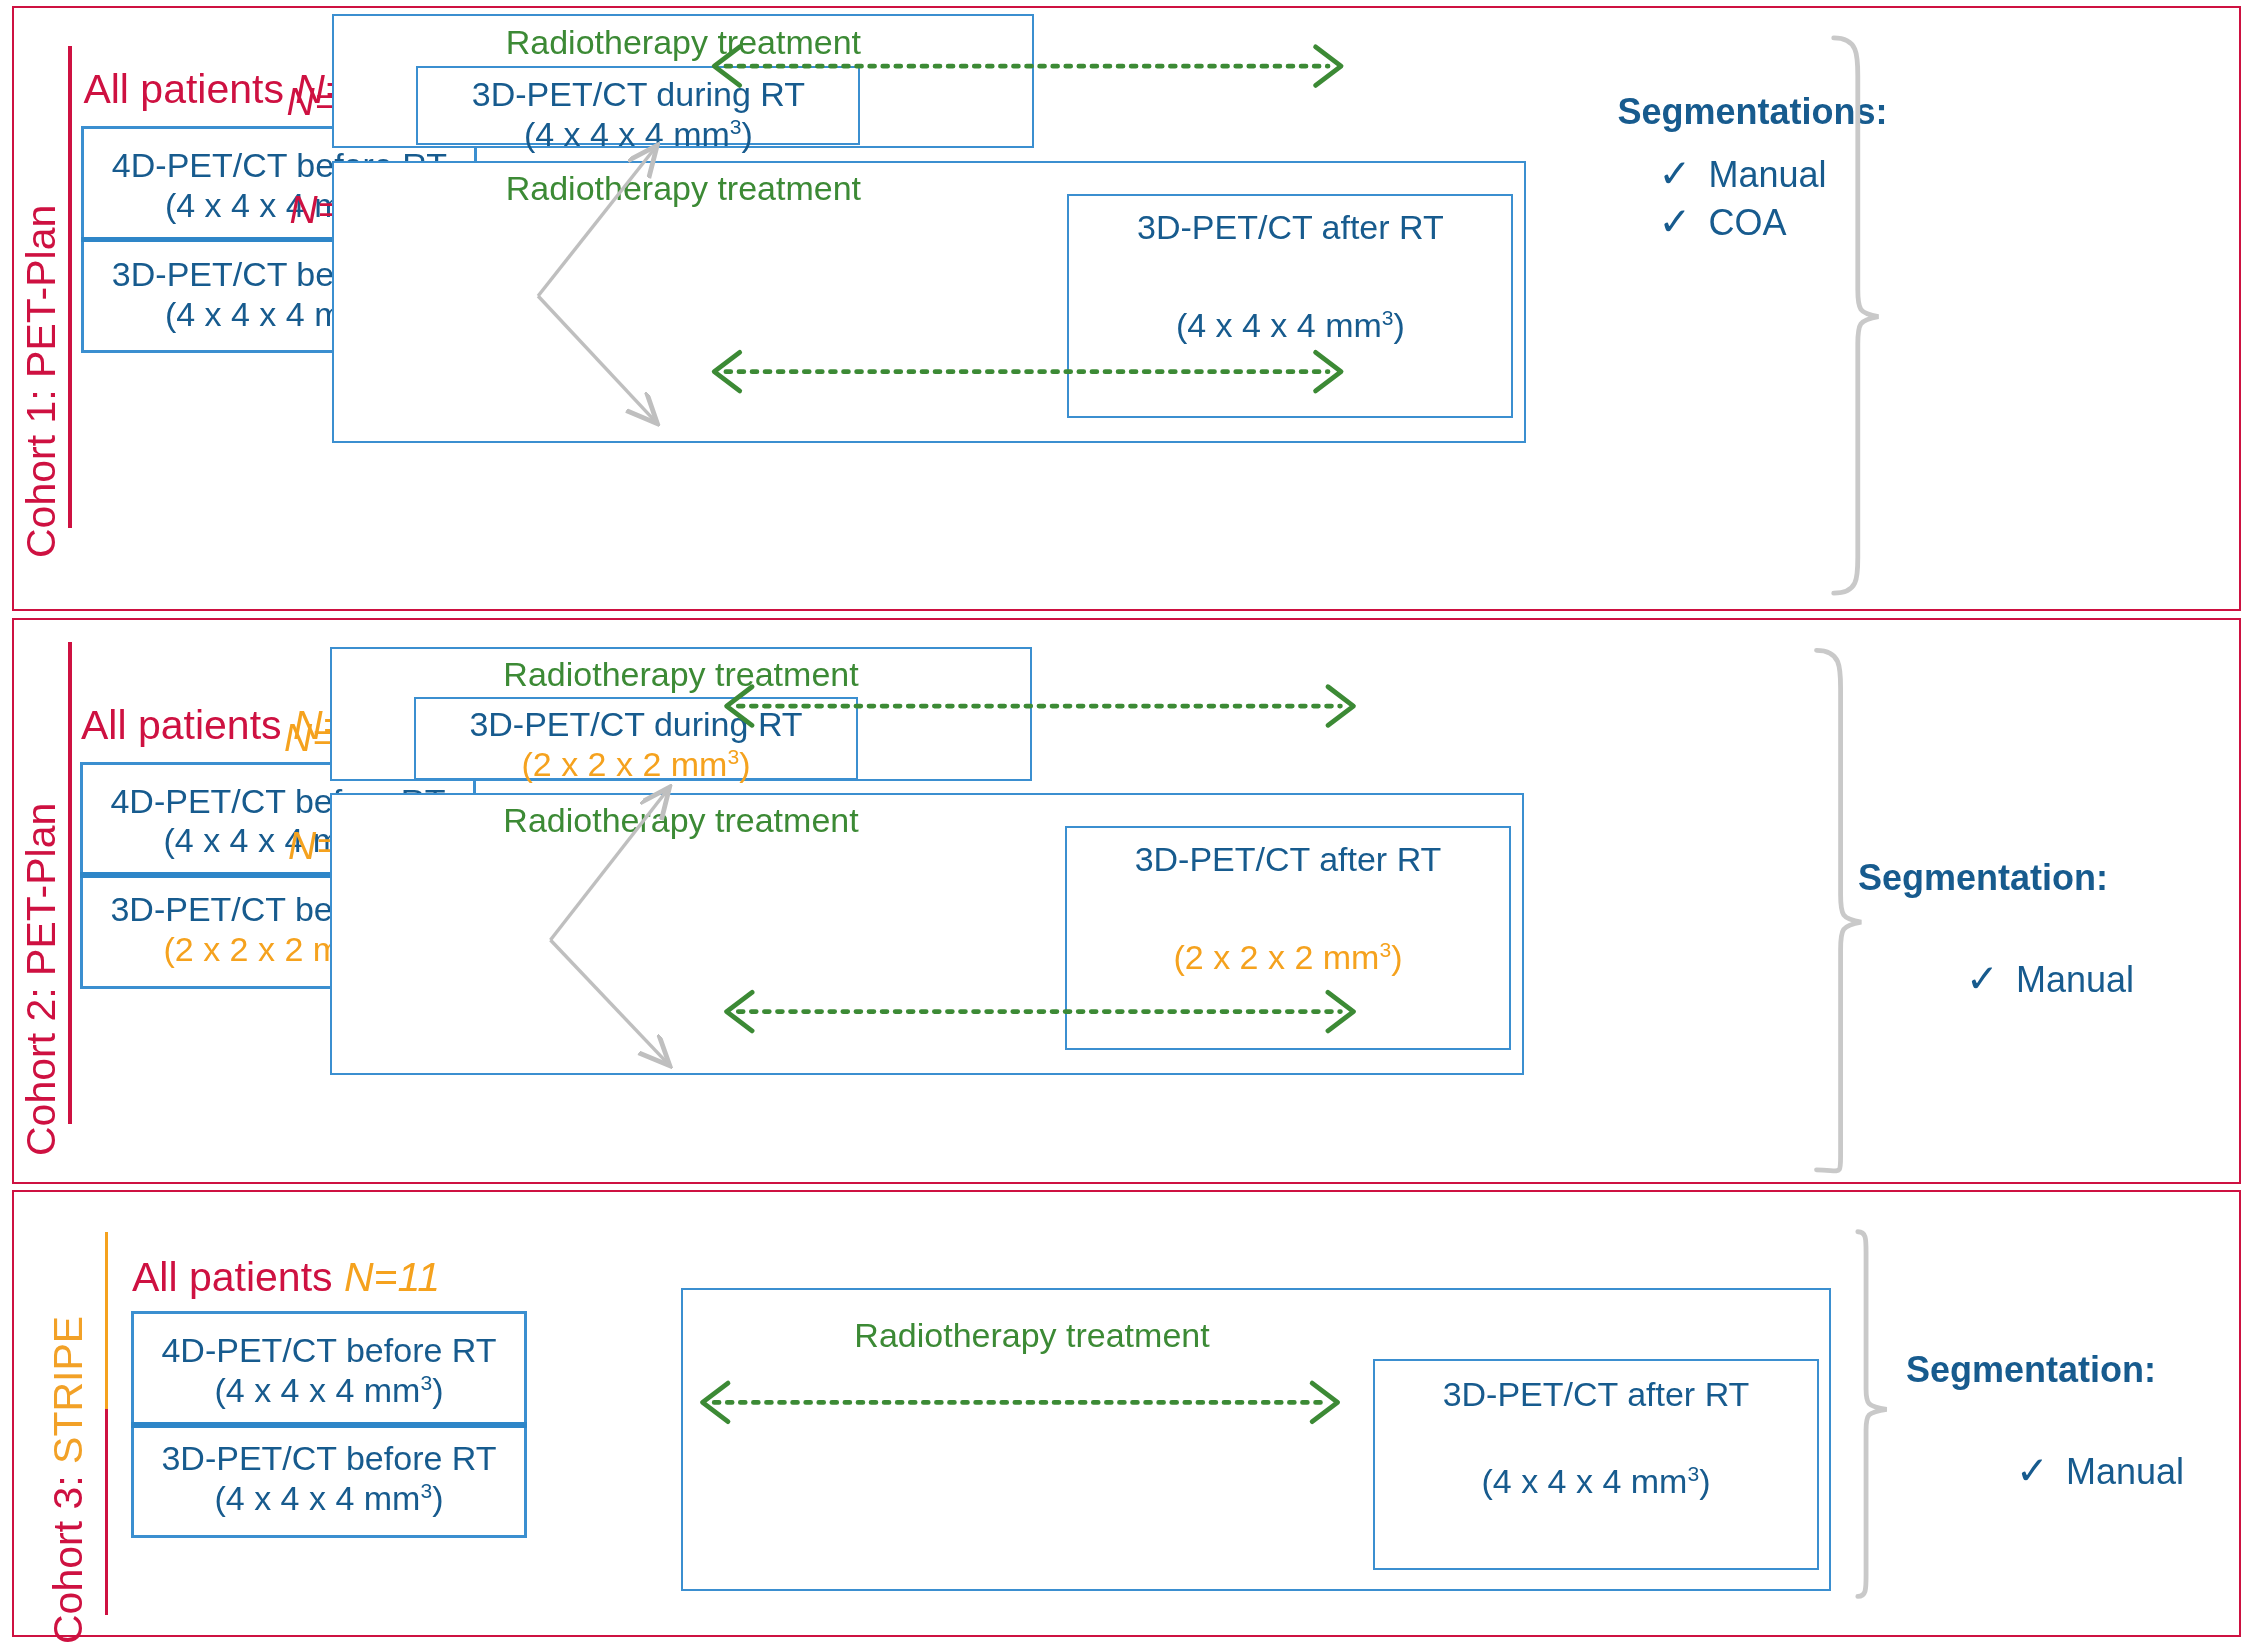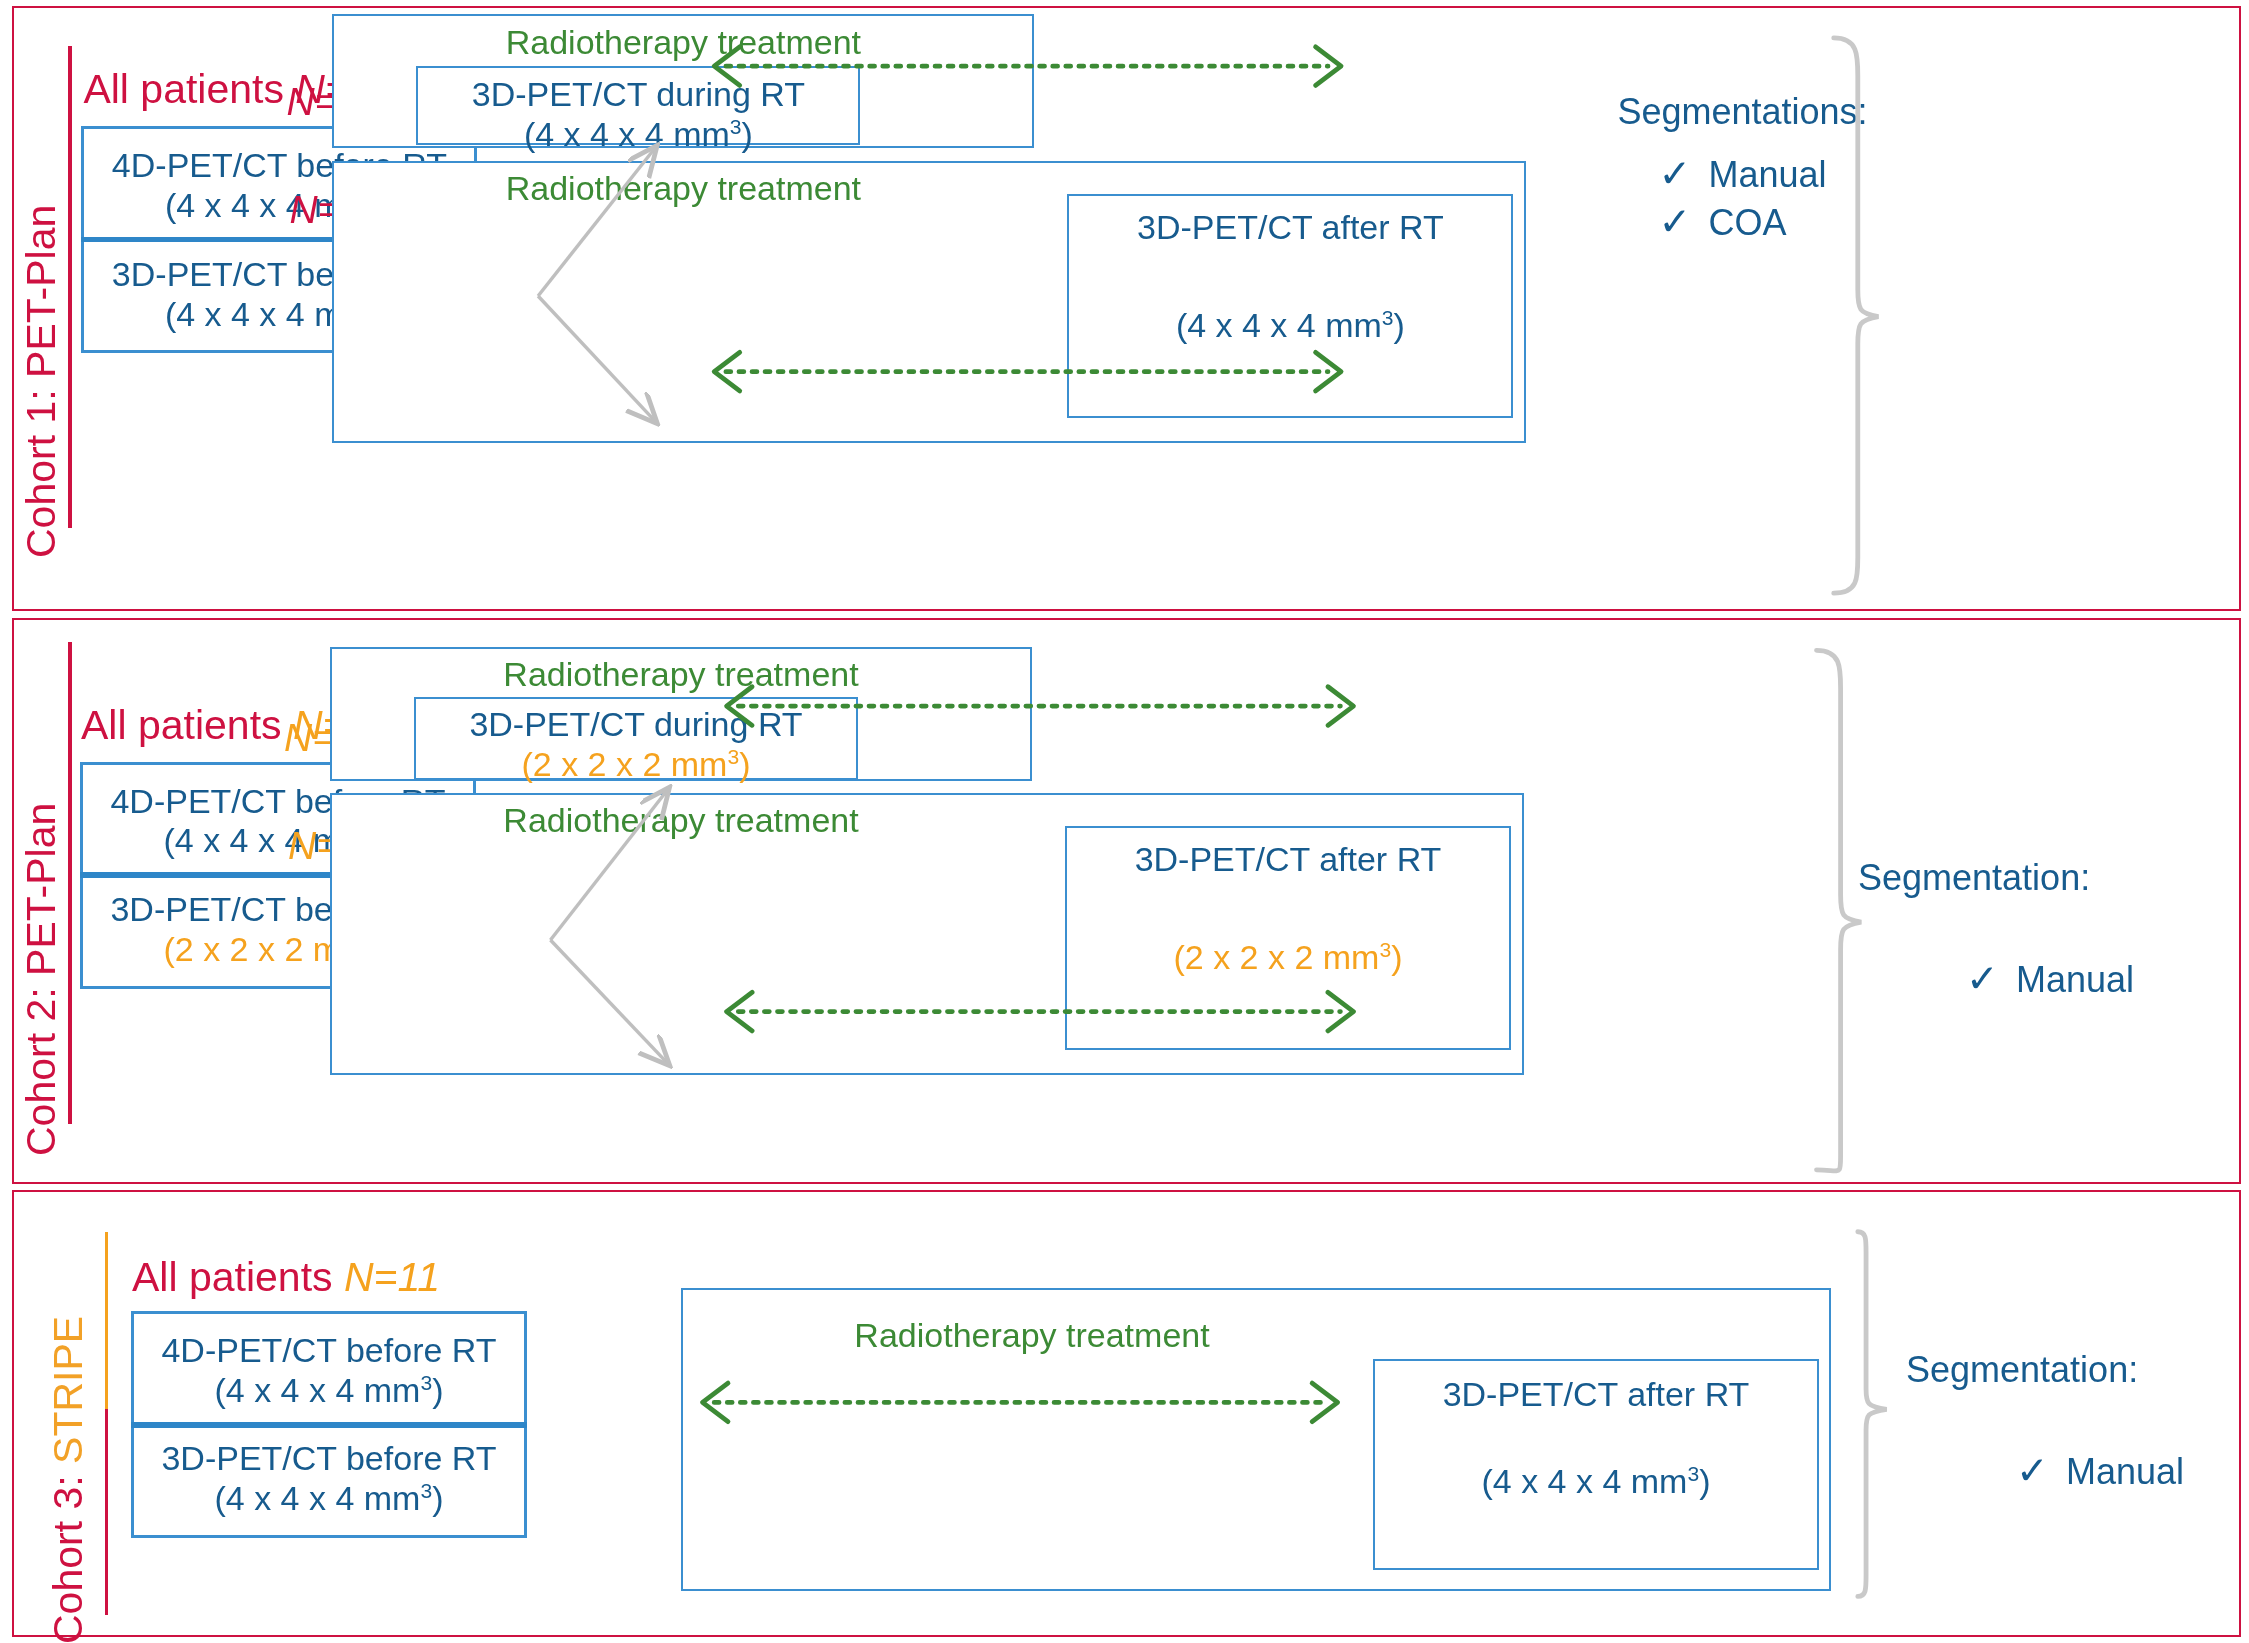--- a/index.html
+++ b/index.html
@@ -43,21 +43,21 @@
 
   
   .nsplit{position:absolute;font-size:39px;font-style:italic;white-space:nowrap;}
   .nsplit.red{color:#CE1141;}
   .nsplit.orange{color:#F5A21E;}
 
   
   .rt-label{position:absolute;color:#3C8A35;font-size:34px;white-space:nowrap;text-align:center;}
 
   
-  .seg-title{position:absolute;color:#175B8E;font-size:36px;white-space:nowrap;}
+  .seg-title{position:absolute;color:#175B8E;font-size:36px;white-space:nowrap;font-weight:bold;}
   .seg-item{position:absolute;color:#175B8E;font-size:36px;white-space:nowrap;}
   .seg-item .ck{display:inline-block;width:50px;color:#175B8E;font-size:39px;}
 
   svg.overlay{position:absolute;left:0;top:0;width:2250px;height:1644px;pointer-events:none;}
 </style>
 </head>
 <body>
 
 <div class="canvas">
 

